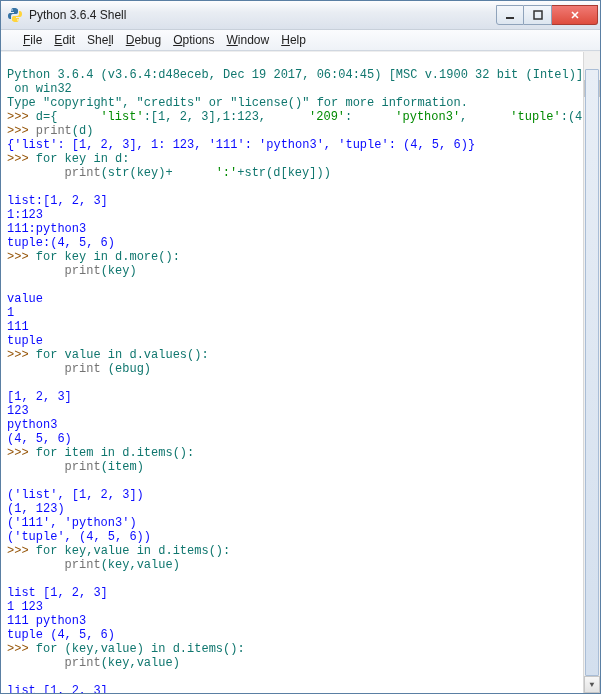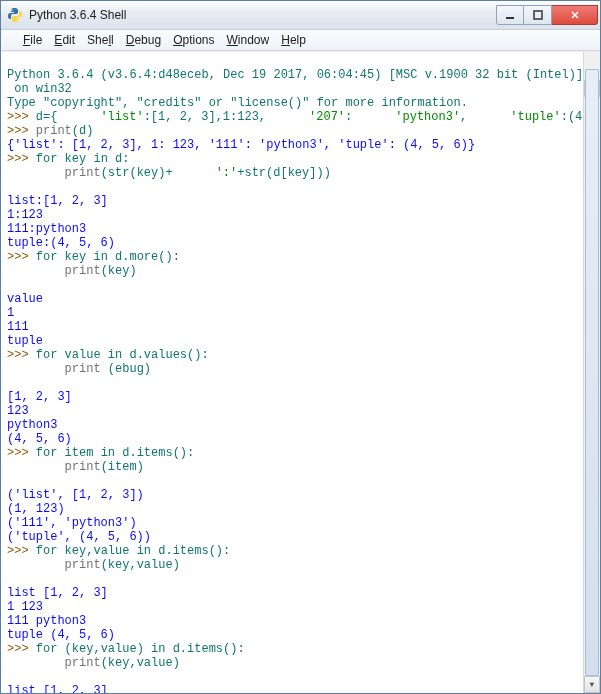--- a/index.html
+++ b/index.html
@@ -143,21 +143,21 @@
   <span class="menuitem"><span class="ul">D</span>ebug</span>
   <span class="menuitem"><span class="ul">O</span>ptions</span>
   <span class="menuitem"><span class="ul">W</span>indow</span>
   <span class="menuitem"><span class="ul">H</span>elp</span>
 </div>
 
 <div class="content">
 <span class="c-black">Python 3.6.4 (v3.6.4:d48eceb, Dec 19 2017, 06:04:45) [MSC v.1900 32 bit (Intel)]</span>
 <span class="c-black"> on win32</span>
 <span class="c-black">Type "copyright", "credits" or "license()" for more information.</span>
-<span class="c-brown">&gt;&gt;&gt; </span><span class="c-black">d={</span><span class="c-green">'list'</span><span class="c-black">:[1, 2, 3],1:123,</span><span class="c-green">'207'</span><span class="c-black">:</span><span class="c-green">'python3'</span><span class="c-black">,</span><span class="c-green">'tuple'</span><span class="c-black">:(4, 5, 6)}</span>
+<span class="c-brown">&gt;&gt;&gt; </span><span class="c-black">d={</span><span class="c-green">'list'</span><span class="c-black">:[1, 2, 3],1:123,</span><span class="c-green">'209'</span><span class="c-black">:</span><span class="c-green">'python3'</span><span class="c-black">,</span><span class="c-green">'tuple'</span><span class="c-black">:(4, 5, 6)}</span>
 <span class="c-brown">&gt;&gt;&gt; </span><span class="c-purple">print</span><span class="c-black">(d)</span>
 <span class="c-blue">{'list': [1, 2, 3], 1: 123, '111': 'python3', 'tuple': (4, 5, 6)}</span>
 <span class="c-brown">&gt;&gt;&gt; </span><span class="c-orange">for</span><span class="c-black"> key </span><span class="c-orange">in</span><span class="c-black"> d:</span>
 <span>        </span><span class="c-purple">print</span><span class="c-black">(str(key)+</span><span class="c-green">':'</span><span class="c-black">+str(d[key]))</span>
 <span></span>
 <span class="c-blue">list:[1, 2, 3]</span>
 <span class="c-blue">1:123</span>
 <span class="c-blue">111:python3</span>
 <span class="c-blue">tuple:(4, 5, 6)</span>
 <span class="c-brown">&gt;&gt;&gt; </span><span class="c-orange">for</span><span class="c-black"> key </span><span class="c-orange">in</span><span class="c-black"> d.more():</span>

